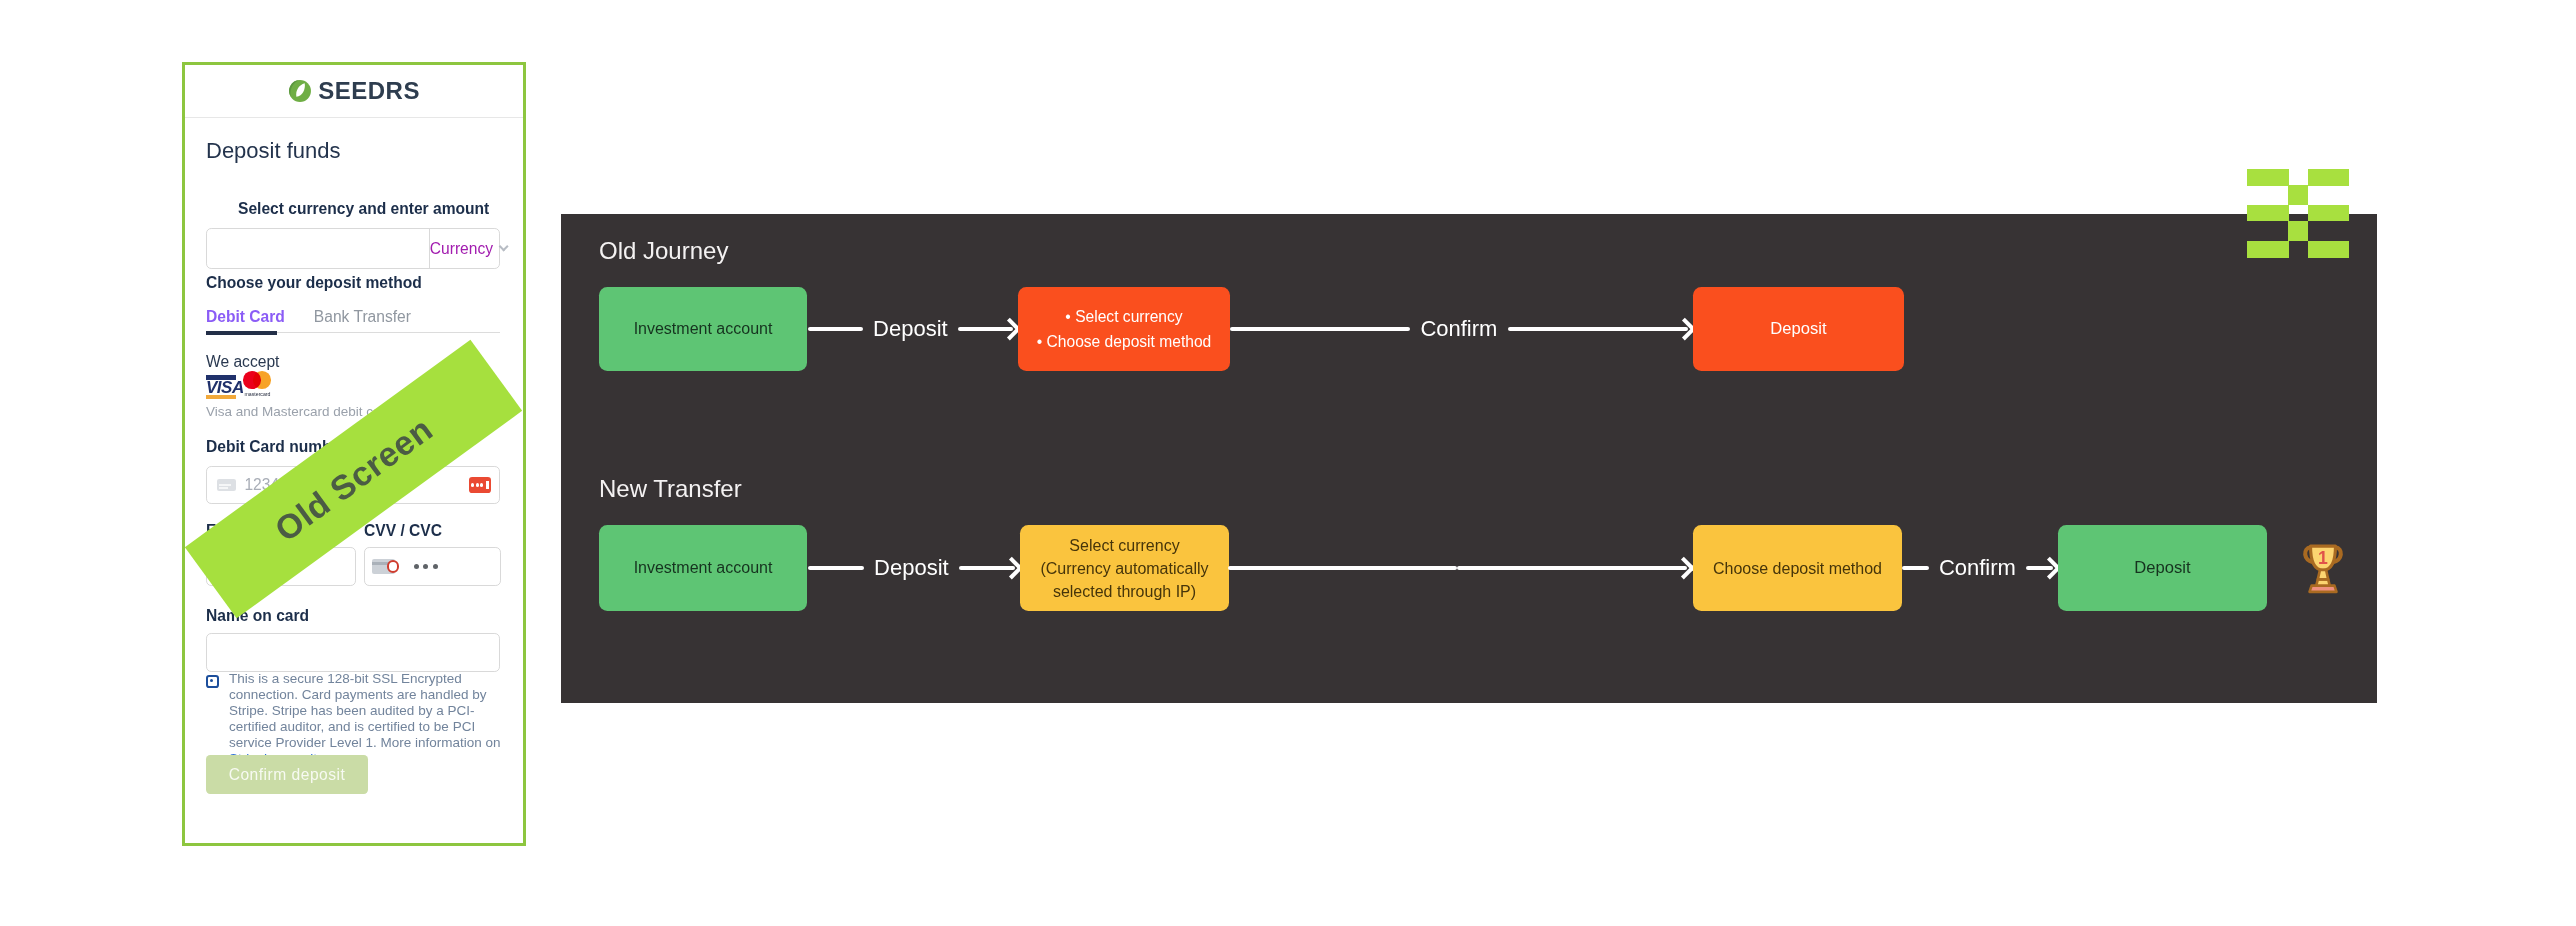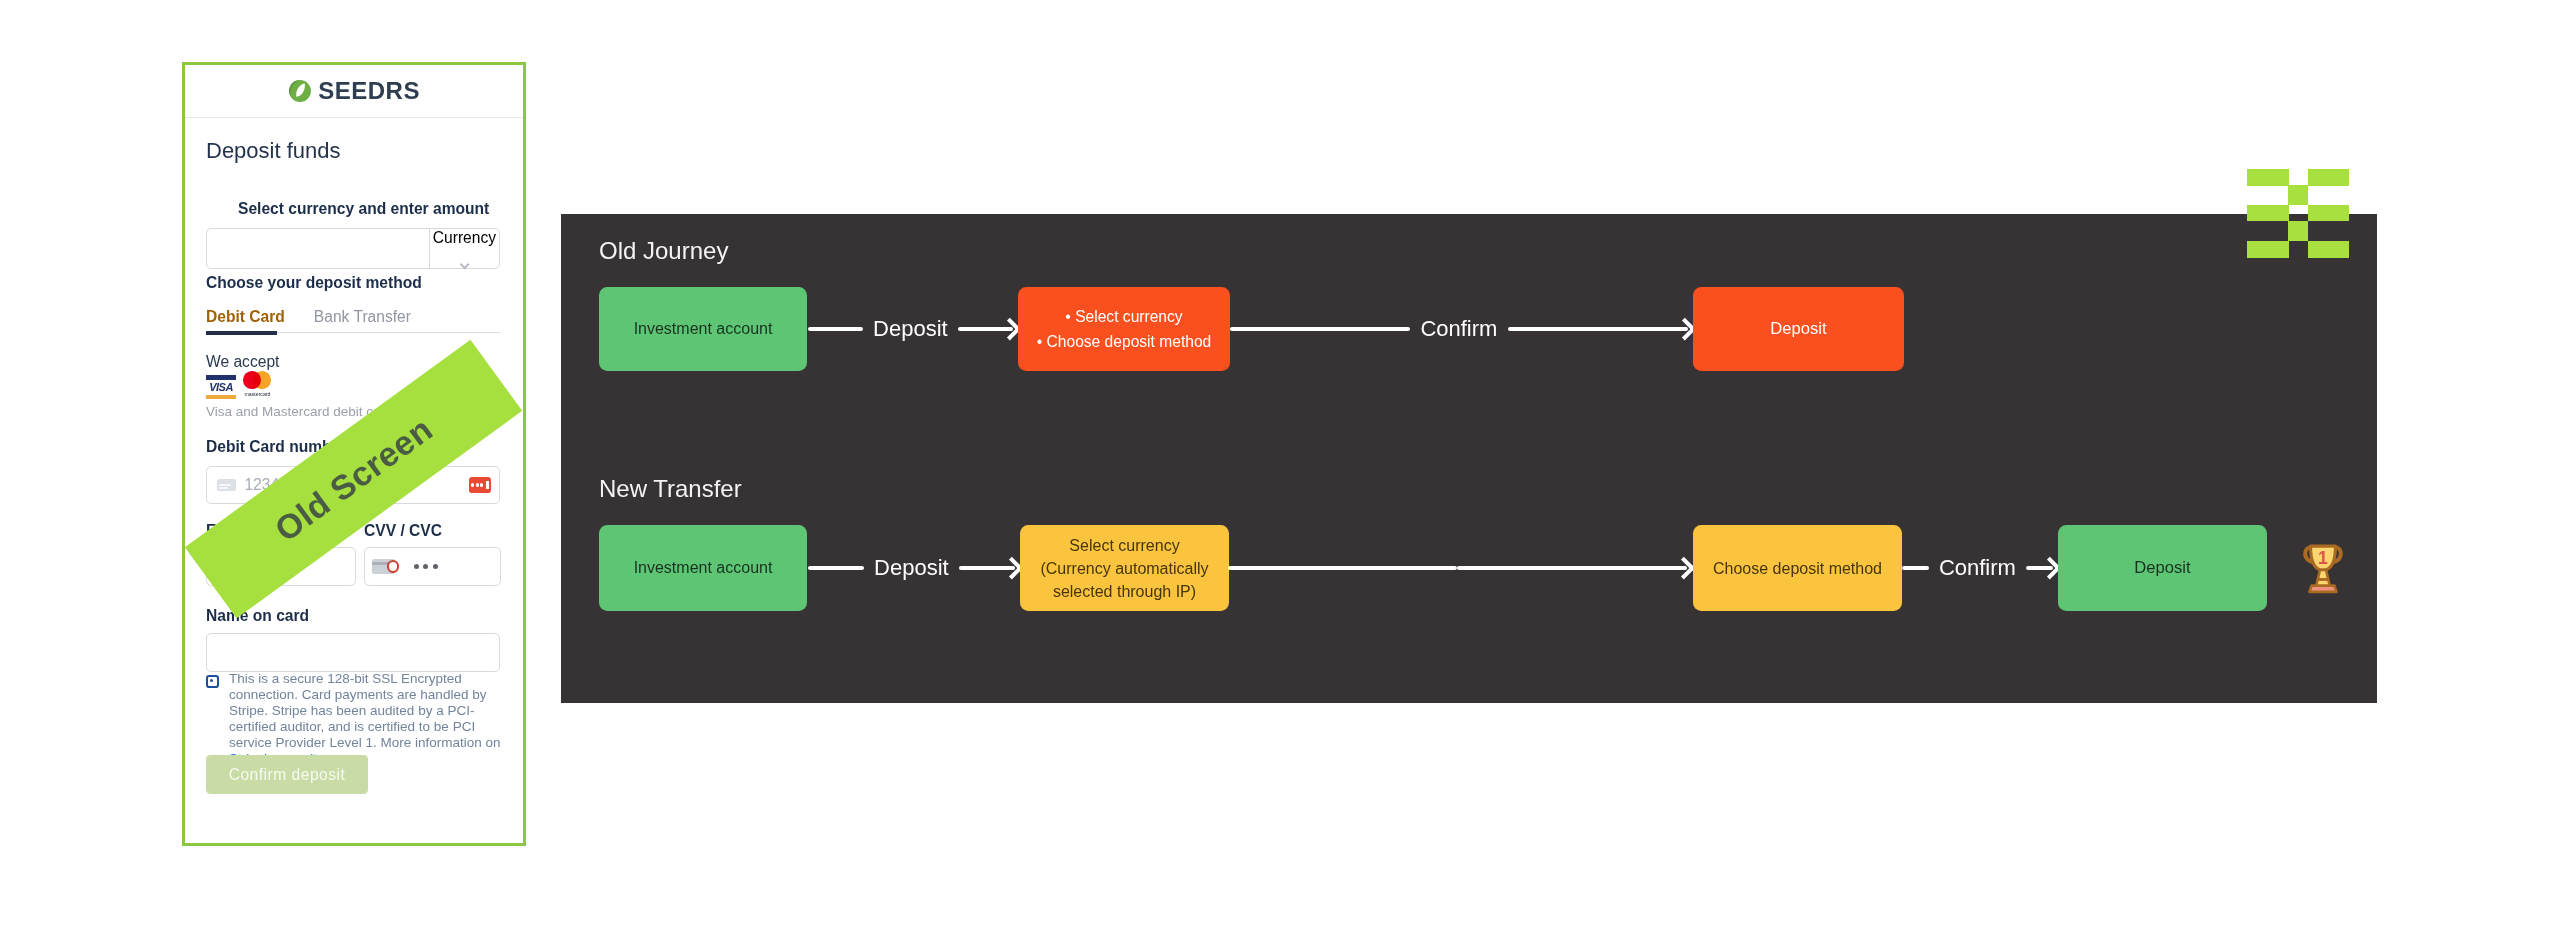--- a/index.html
+++ b/index.html
@@ -14,31 +14,31 @@
                  border-bottom:1px solid #e7e7e7; display:flex; align-items:center; justify-content:center; gap:6.2px; }
   .brand-word { font-size:24px; font-weight:bold; letter-spacing:0.5px; color:#2e3d4f; }
   .h-title   { position:absolute; left:21px; top:73px; font-size:22px; color:#24344d; }
   .f-label   { position:absolute; font-size:15.6px; font-weight:bold; color:#1c2e4a; }
   .f-caption { position:absolute; font-size:13.5px; color:#9aa1ab; }
   .inputbox  { position:absolute; background:#fff; border:1px solid #d9d9d9; border-radius:5.2px;
                display:flex; align-items:center; padding:0 10.4px; color:#a9aeb7; }
   .amount-row { left:21px; top:163px; width:294px; height:41px; padding:0; }
   .amount-field { flex:1; height:100%; border:none; outline:none; background:transparent; font-size:15.6px; padding:0 10.4px; }
   .currency-seg { width:102px; height:100%; border-left:1px solid #d9d9d9; display:flex;
-                  align-items:center; justify-content:space-between; gap:7.3px; color:#000000; font-size:15.6px; cursor:pointer;flex-direction:column; }
+                  align-items:center; justify-content:flex-start; gap:7.3px; color:#a21caf; font-size:15.6px; cursor:pointer; }
   .chev { width:7.3px; height:7.3px; border-right:2.1px solid #b7bcc4; border-bottom:2.1px solid #b7bcc4;
           transform:rotate(45deg); margin-top:-3.1px; }
   .tabs { position:absolute; left:21px; top:243px; display:flex; gap:29px; font-size:15.6px; }
-  .tab-active   { color:#a16207; font-weight:bold; }
+  .tab-active   { color:#8b5cf6; font-weight:bold; }
   .tab-inactive { color:#9097a0; }
   .tab-underline-dark { position:absolute; left:21px; top:266px; width:71px; height:3.6px; background:#232f48; }
   .tab-underline-gray { position:absolute; left:21px; top:267px; width:294px; height:1px; background:#dcdcdc; }
   .visa-logo { position:absolute; left:21px; top:310px; width:30px; }
   .visa-bar-top { height:4.7px; background:#20316b; }
-  .visa-word { font-size:11px; font-weight:bold; font-style:italic; color:#20316b; letter-spacing:-0.5px; text-align:center; line-height:15.6px; }
+  .visa-word { font-size:17px; font-weight:bold; font-style:italic; color:#20316b; letter-spacing:-0.5px; text-align:center; line-height:15.6px; }
   .visa-bar-bot { height:3.6px; background:#f2a93b; }
   .mc-logo { position:absolute; left:58px; top:306px; width:29px; text-align:center; }
   .mc-circles { position:relative; height:18.7px; }
   .mc-c { position:absolute; top:0; width:17.7px; height:17.7px; border-radius:50%; }
   .mc-red { left:0; background:#eb001b; }
   .mc-org { left:10.4px; background:#f79e1b; mix-blend-mode:multiply; opacity:.95; }
   .mc-word { font-size:5.2px; color:#252c3f; margin-top:1px; }
   .placeholder { font-size:15.6px; color:#a9aeb7; }
   .cardicon { width:18.7px; height:12.5px; background:#dde0e4; border-radius:2.1px; margin-right:8.3px; position:relative; }
   .cardicon:after { content:""; position:absolute; left:2.1px; bottom:2.6px; width:8.3px; height:1.6px; background:#f5f6f7; }

